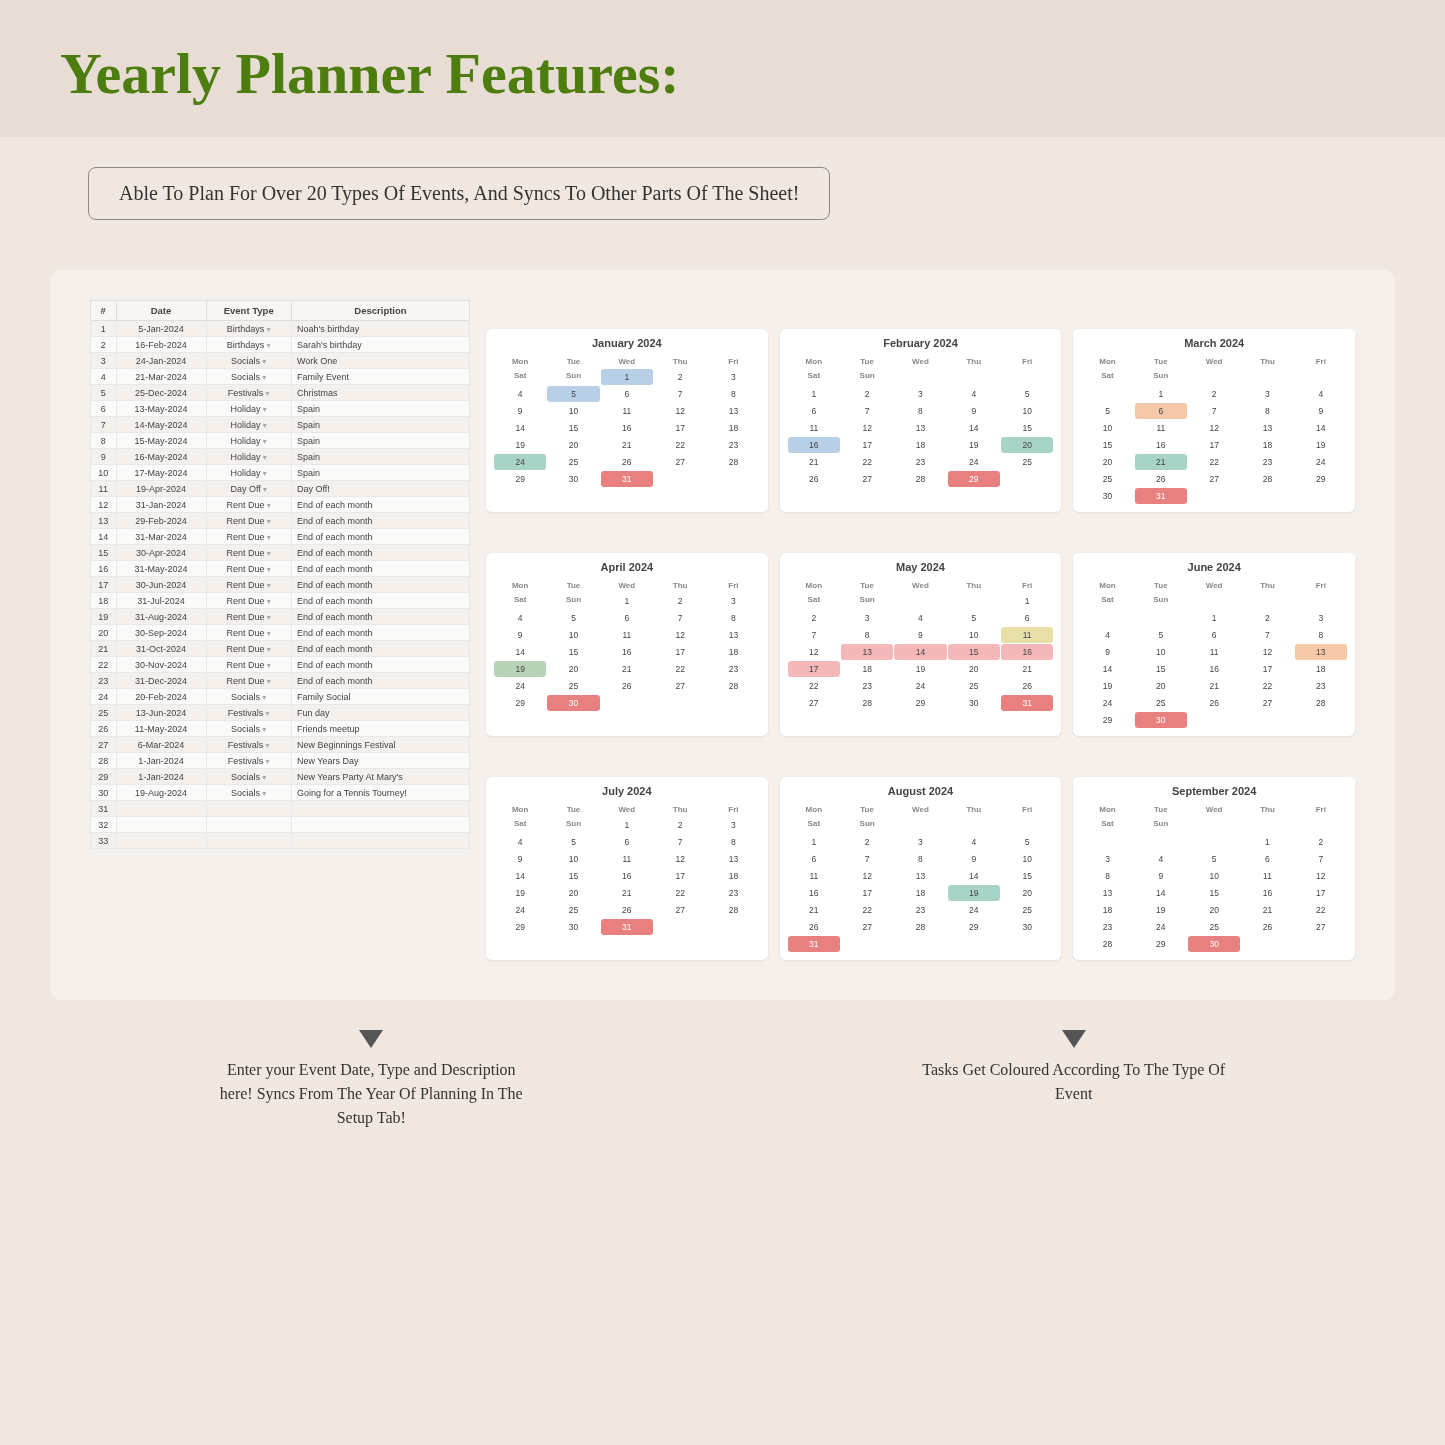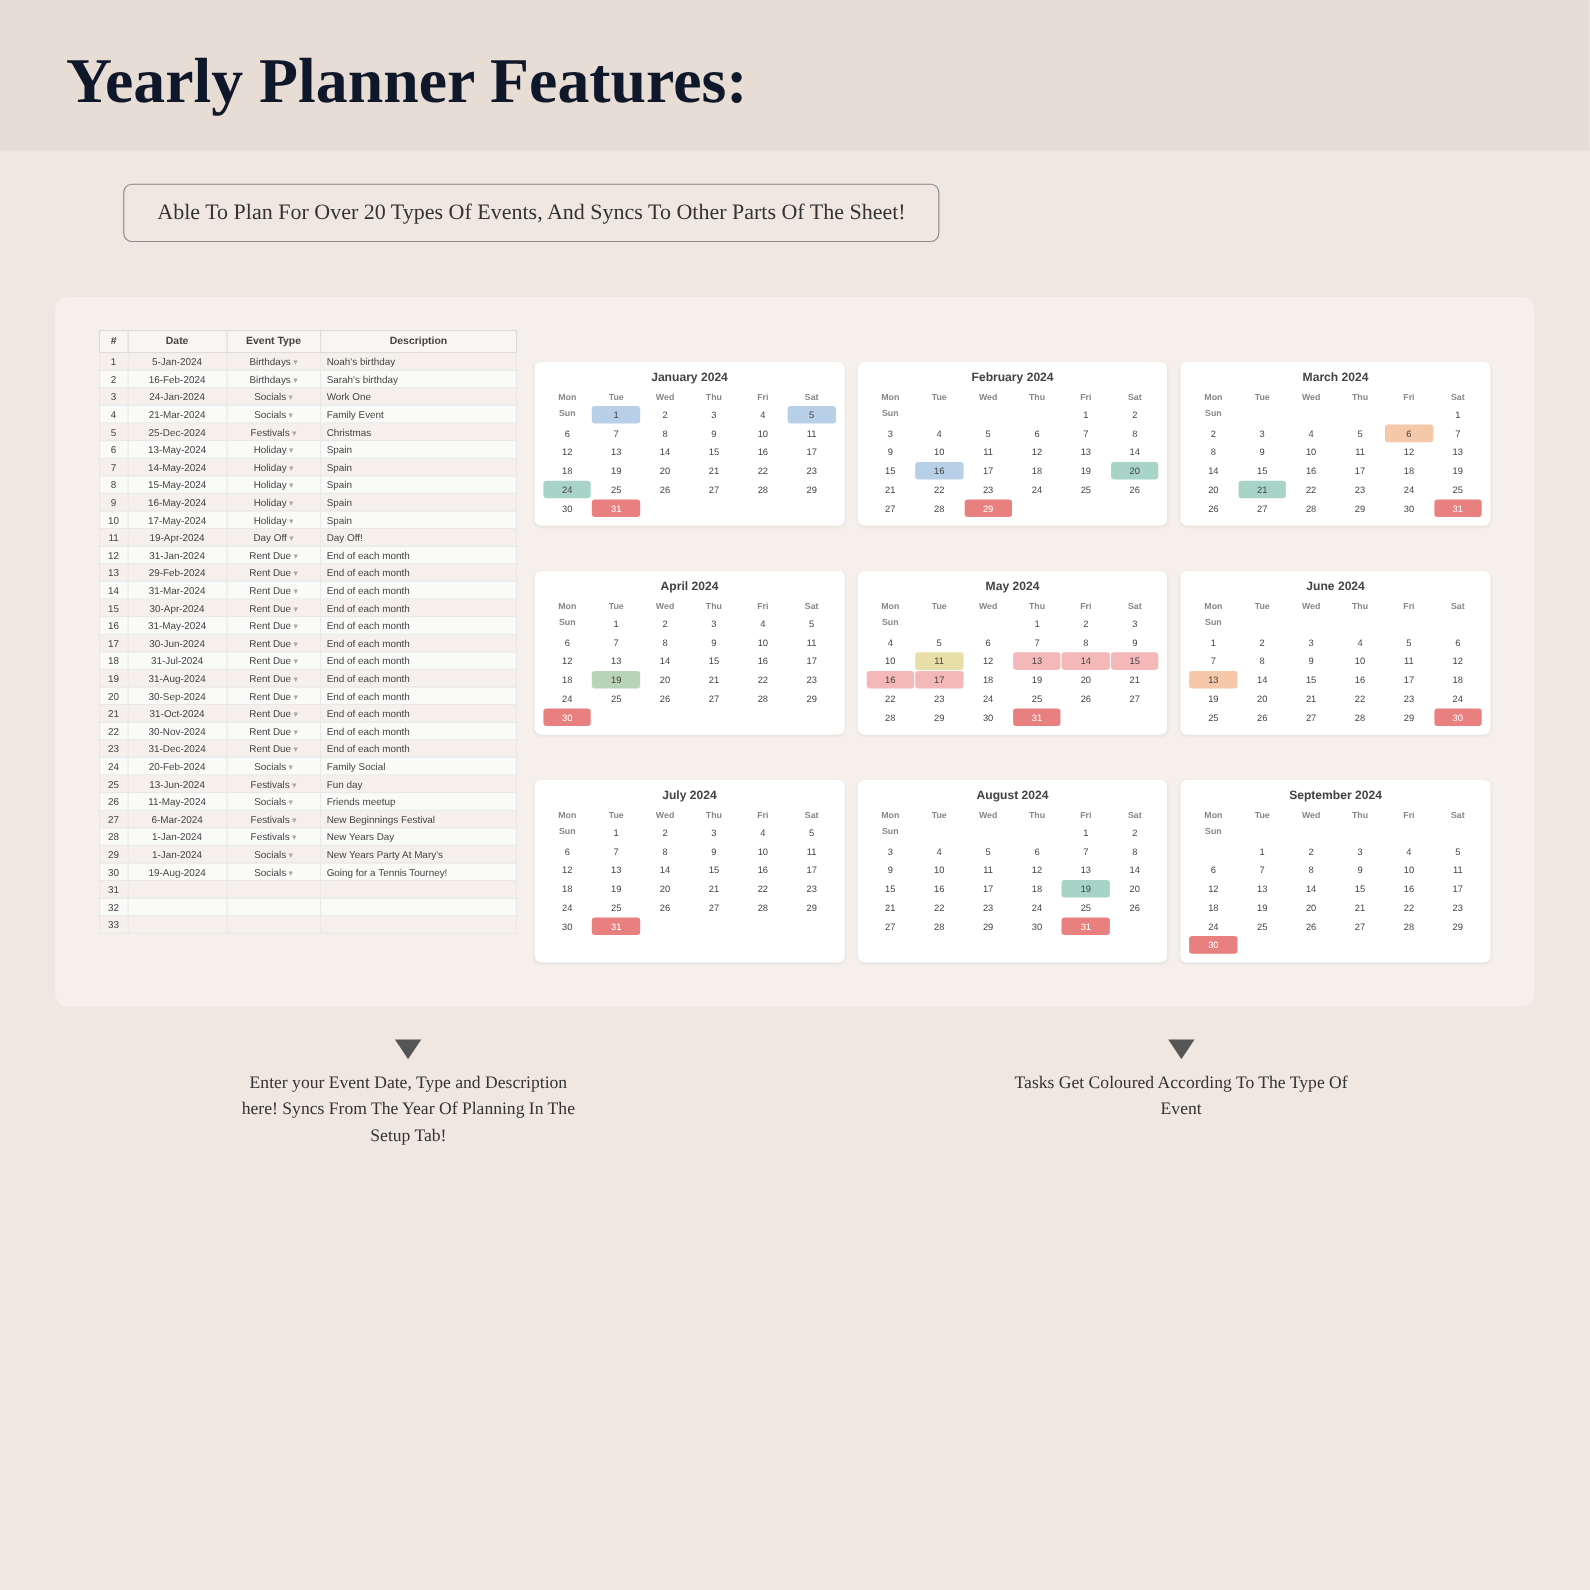--- a/index.html
+++ b/index.html
@@ -11,38 +11,38 @@
     }
 
     .header-section {
       background: #e8ddd4;
       padding: 40px 60px 30px 60px;
     }
 
     .main-title {
       font-size: 58px;
       font-weight: 700;
-      color: #0f172a;
+      color: #4d7c0f;
       font-family: Georgia, serif;
     }
 
     .subtitle-bar {
       margin: 30px 60px 20px 60px;
       border: 1.5px solid #888;
       border-radius: 8px;
       padding: 14px 30px;
       display: inline-block;
       background: transparent;
       font-size: 20px;
       color: #333;
       font-family: Georgia, serif;
     }
 
     .subtitle-container {
-      padding: 0 0 0 52px;
+      padding: 0 0 0 28px;
     }
 
     .content-area {
       background: #f5f0eb;
       margin: 30px 50px;
       border-radius: 12px;
       padding: 30px 40px 40px 40px;
     }
 
     .planner-title {
@@ -119,21 +119,21 @@
       text-align: center;
       font-size: 11px;
       font-weight: 600;
       color: #444;
       margin-bottom: 6px;
       font-family: Arial, sans-serif;
     }
 
     .cal-grid {
       display: grid;
-      grid-template-columns: repeat(6, 1fr);
+      grid-template-columns: repeat(5, 1fr);
       gap: 1px;
     }
 
     .cal-header {
       text-align: center;
       font-size: 8px;
       font-weight: 600;
       color: #888;
       padding: 2px 0;
       font-family: Arial, sans-serif;

